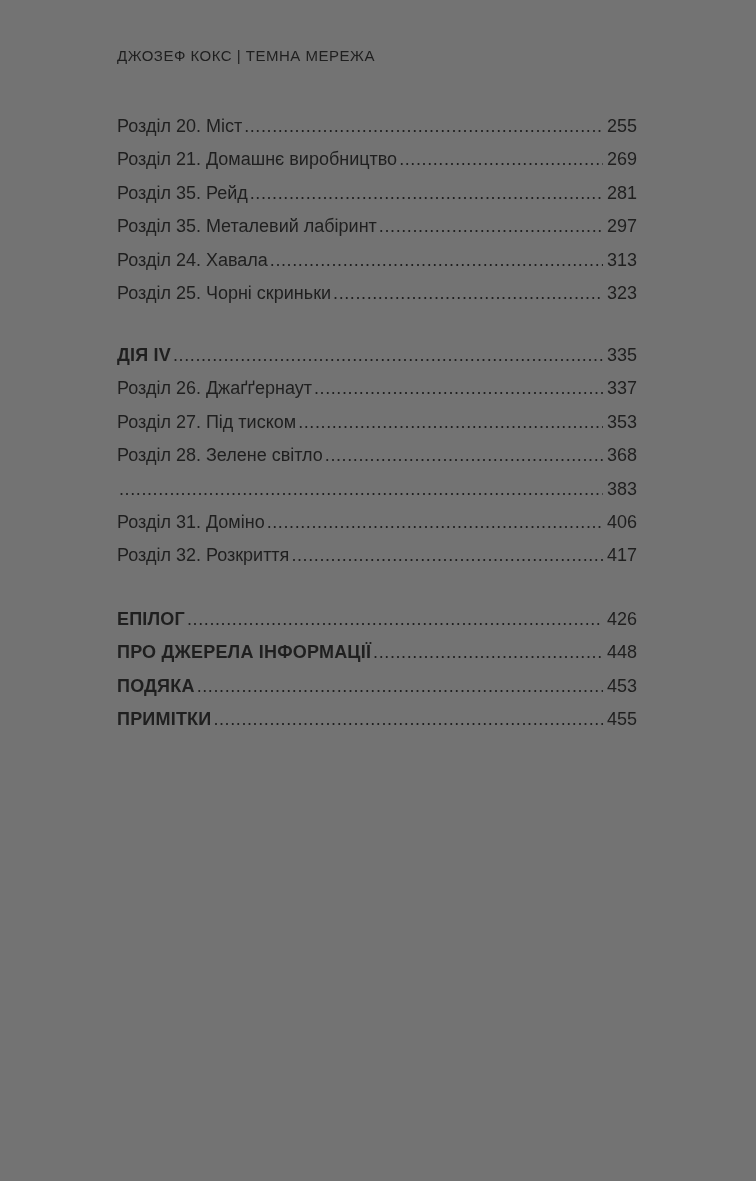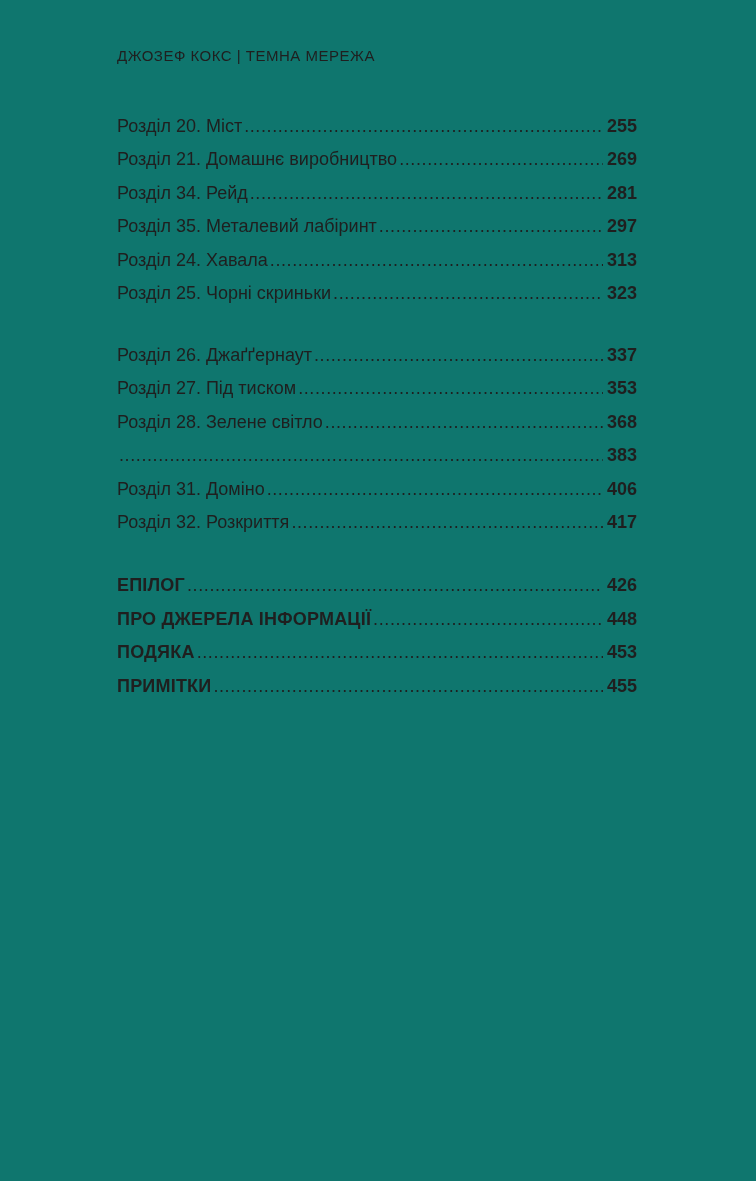--- a/index.html
+++ b/index.html
@@ -4,21 +4,21 @@
 <style>
   html, body {
     margin: 0;
     padding: 0;
     background: #ffffff;
   }
   .page {
     position: relative;
     width: 756px;
     height: 1181px;
-    background: #0f766e;
+    background: #737373;
     font-family: "Liberation Sans", "DejaVu Sans", sans-serif;
     color: #1f1f1f;
     overflow: hidden;
   }
   .running-header {
     position: absolute;
     left: 117px;
     top: 47px;
     font-size: 15px;
     letter-spacing: 0.5px;
@@ -58,21 +58,21 @@
     margin-right: 4px;
     font-weight: 400;
     color: #1f1f1f;
   }
   .toc-leader::after {
     content: "................................................................................................................................................................................................................................";
     letter-spacing: 0.6px;
   }
   .toc-page {
     flex: 0 0 auto;
-    font-weight: 700;
+    font-weight: 400;
     white-space: nowrap;
   }
 </style>
 </head>
 <body>
 
 <div class="page">
   <div class="running-header">ДЖОЗЕФ КОКС | ТЕМНА МЕРЕЖА</div>
 
   <div class="toc">
@@ -81,41 +81,46 @@
           <span class="toc-label">Розділ 20. Міст</span>
           <span class="toc-leader"></span>
           <span class="toc-page">255</span>
         </div>
         <div class="toc-row">
           <span class="toc-label">Розділ 21. Домашнє виробництво</span>
           <span class="toc-leader"></span>
           <span class="toc-page">269</span>
         </div>
         <div class="toc-row">
-          <span class="toc-label">Розділ 34. Рейд</span>
+          <span class="toc-label">Розділ 35. Рейд</span>
           <span class="toc-leader"></span>
           <span class="toc-page">281</span>
         </div>
         <div class="toc-row">
           <span class="toc-label">Розділ 35. Металевий лабіринт</span>
           <span class="toc-leader"></span>
           <span class="toc-page">297</span>
         </div>
         <div class="toc-row">
           <span class="toc-label">Розділ 24. Хавала</span>
           <span class="toc-leader"></span>
           <span class="toc-page">313</span>
         </div>
         <div class="toc-row">
           <span class="toc-label">Розділ 25. Чорні скриньки</span>
           <span class="toc-leader"></span>
           <span class="toc-page">323</span>
         </div>
       </div>
       <div class="toc-section gap-small">
+        <div class="toc-row bold">
+          <span class="toc-label">ДІЯ IV</span>
+          <span class="toc-leader"></span>
+          <span class="toc-page">335</span>
+        </div>
         <div class="toc-row">
           <span class="toc-label">Розділ 26. Джаґґернаут</span>
           <span class="toc-leader"></span>
           <span class="toc-page">337</span>
         </div>
         <div class="toc-row">
           <span class="toc-label">Розділ 27. Під тиском</span>
           <span class="toc-leader"></span>
           <span class="toc-page">353</span>
         </div>

